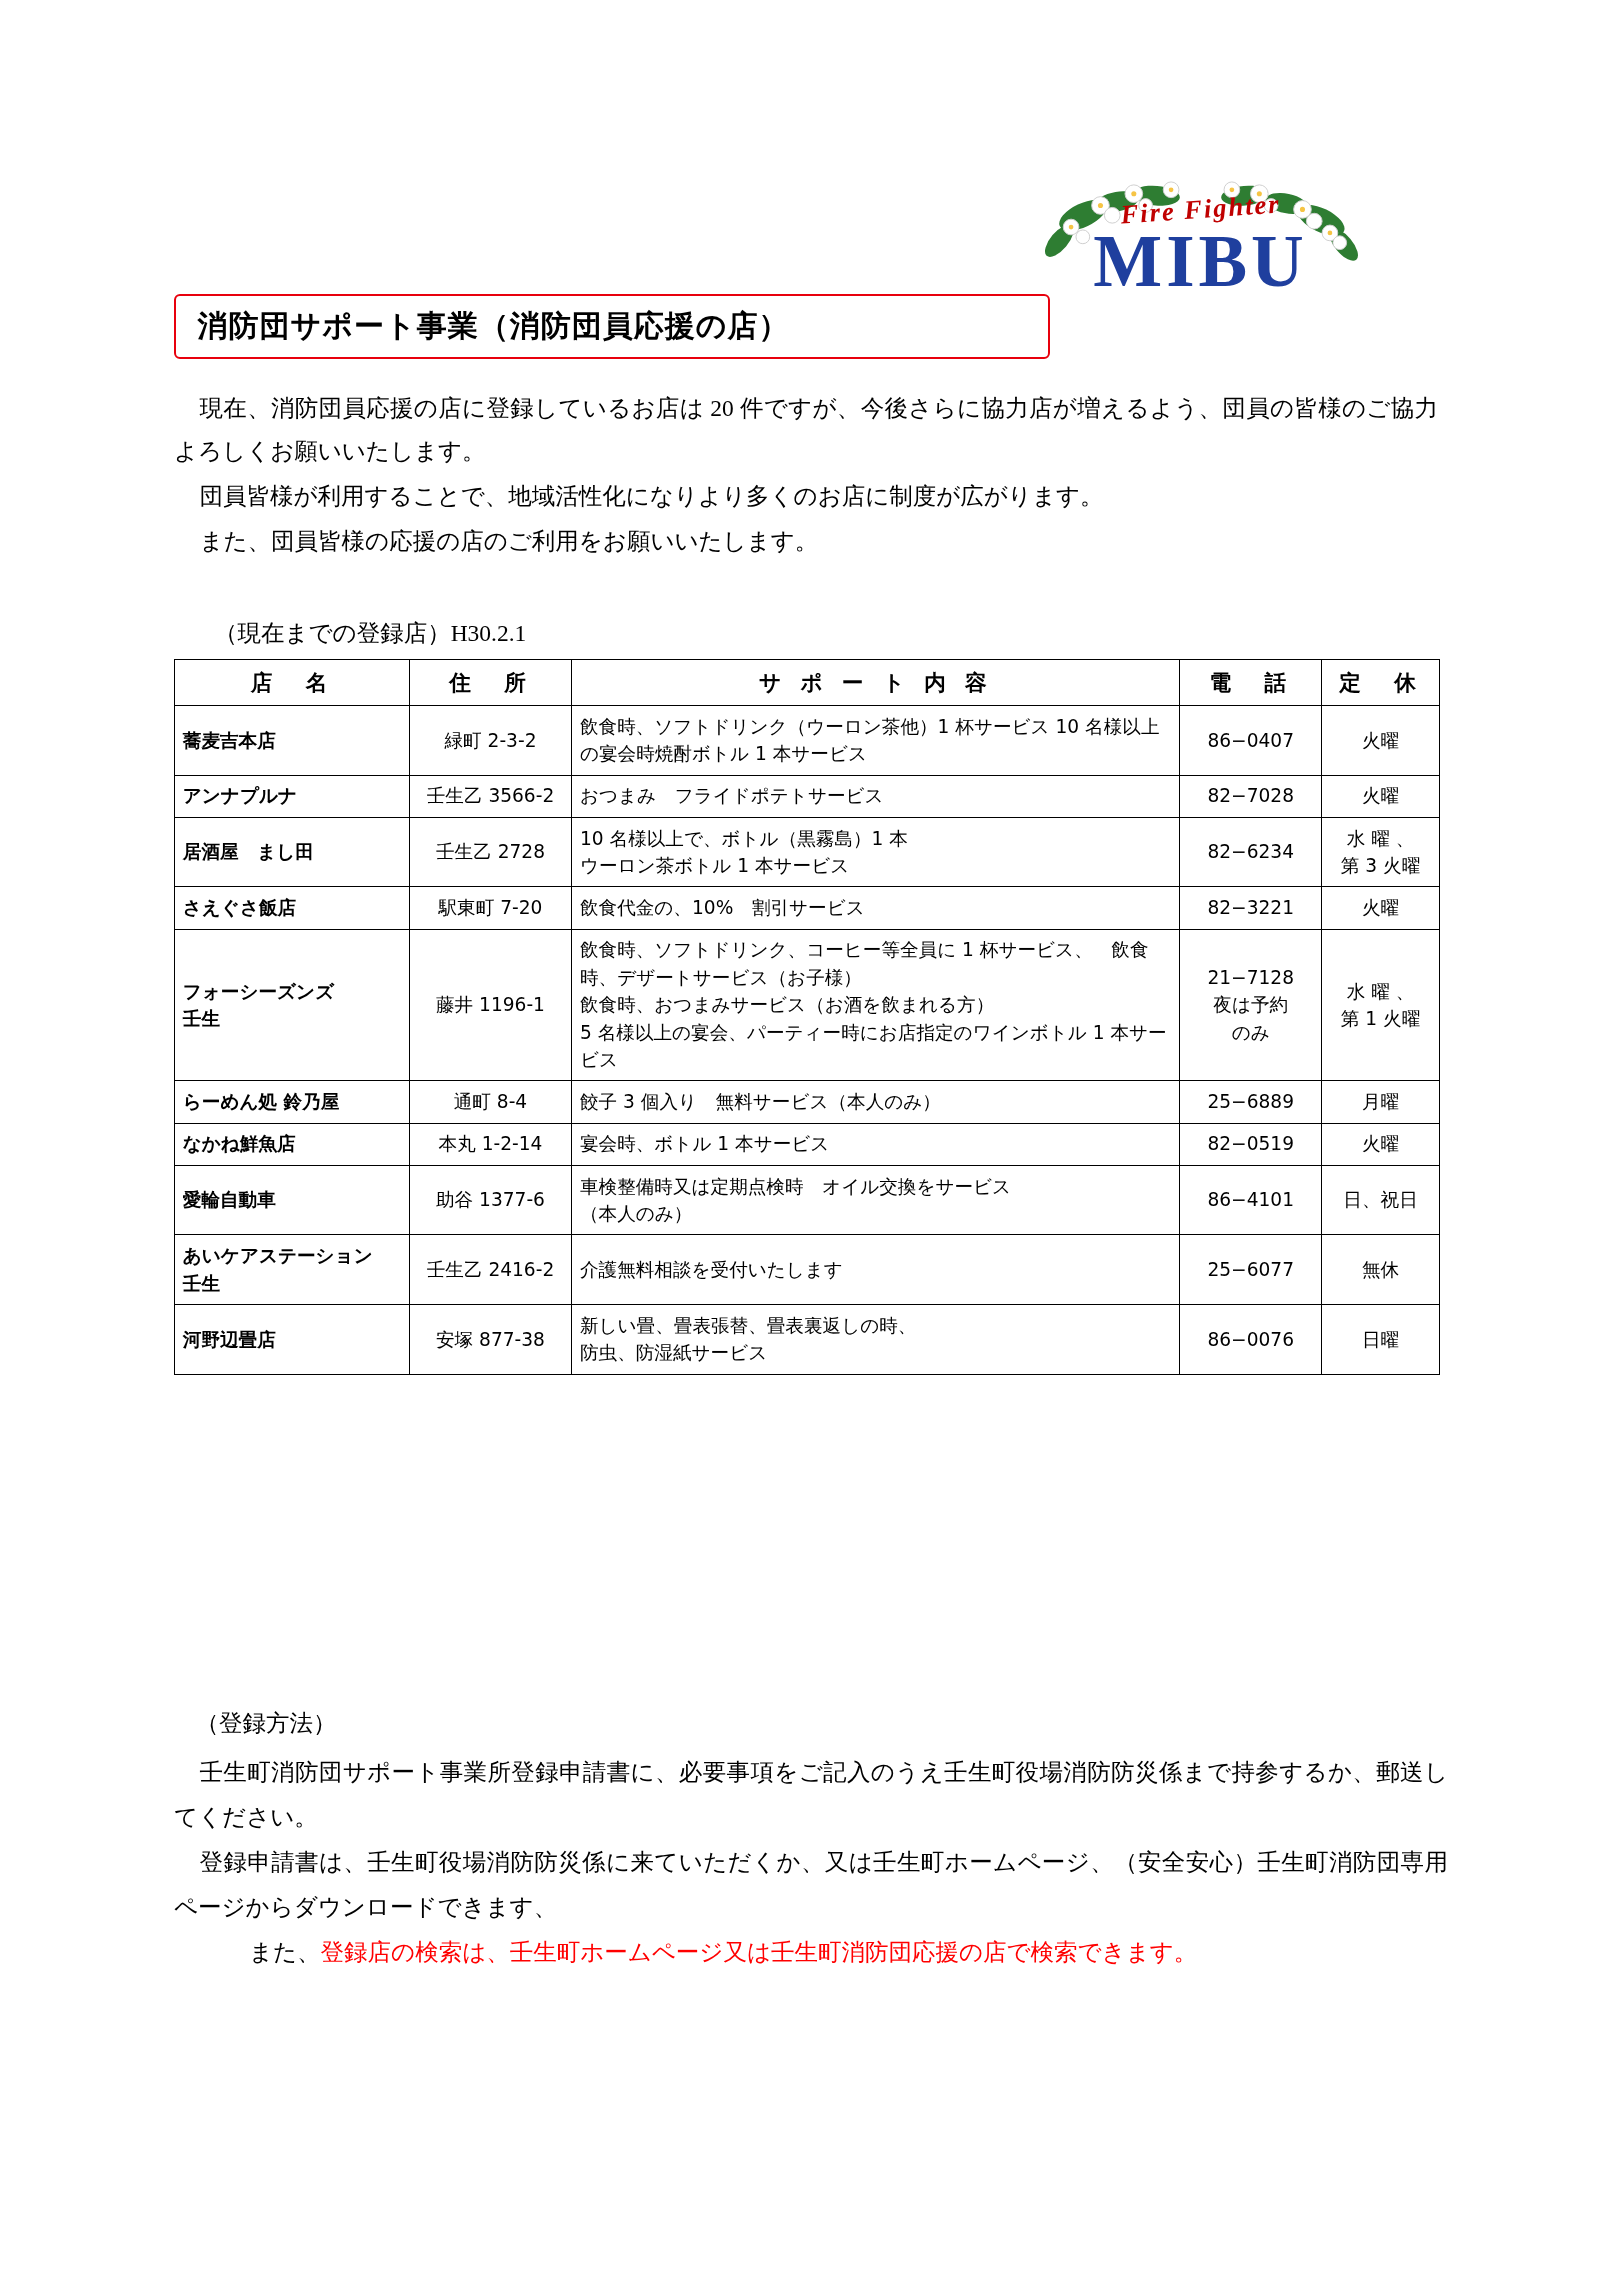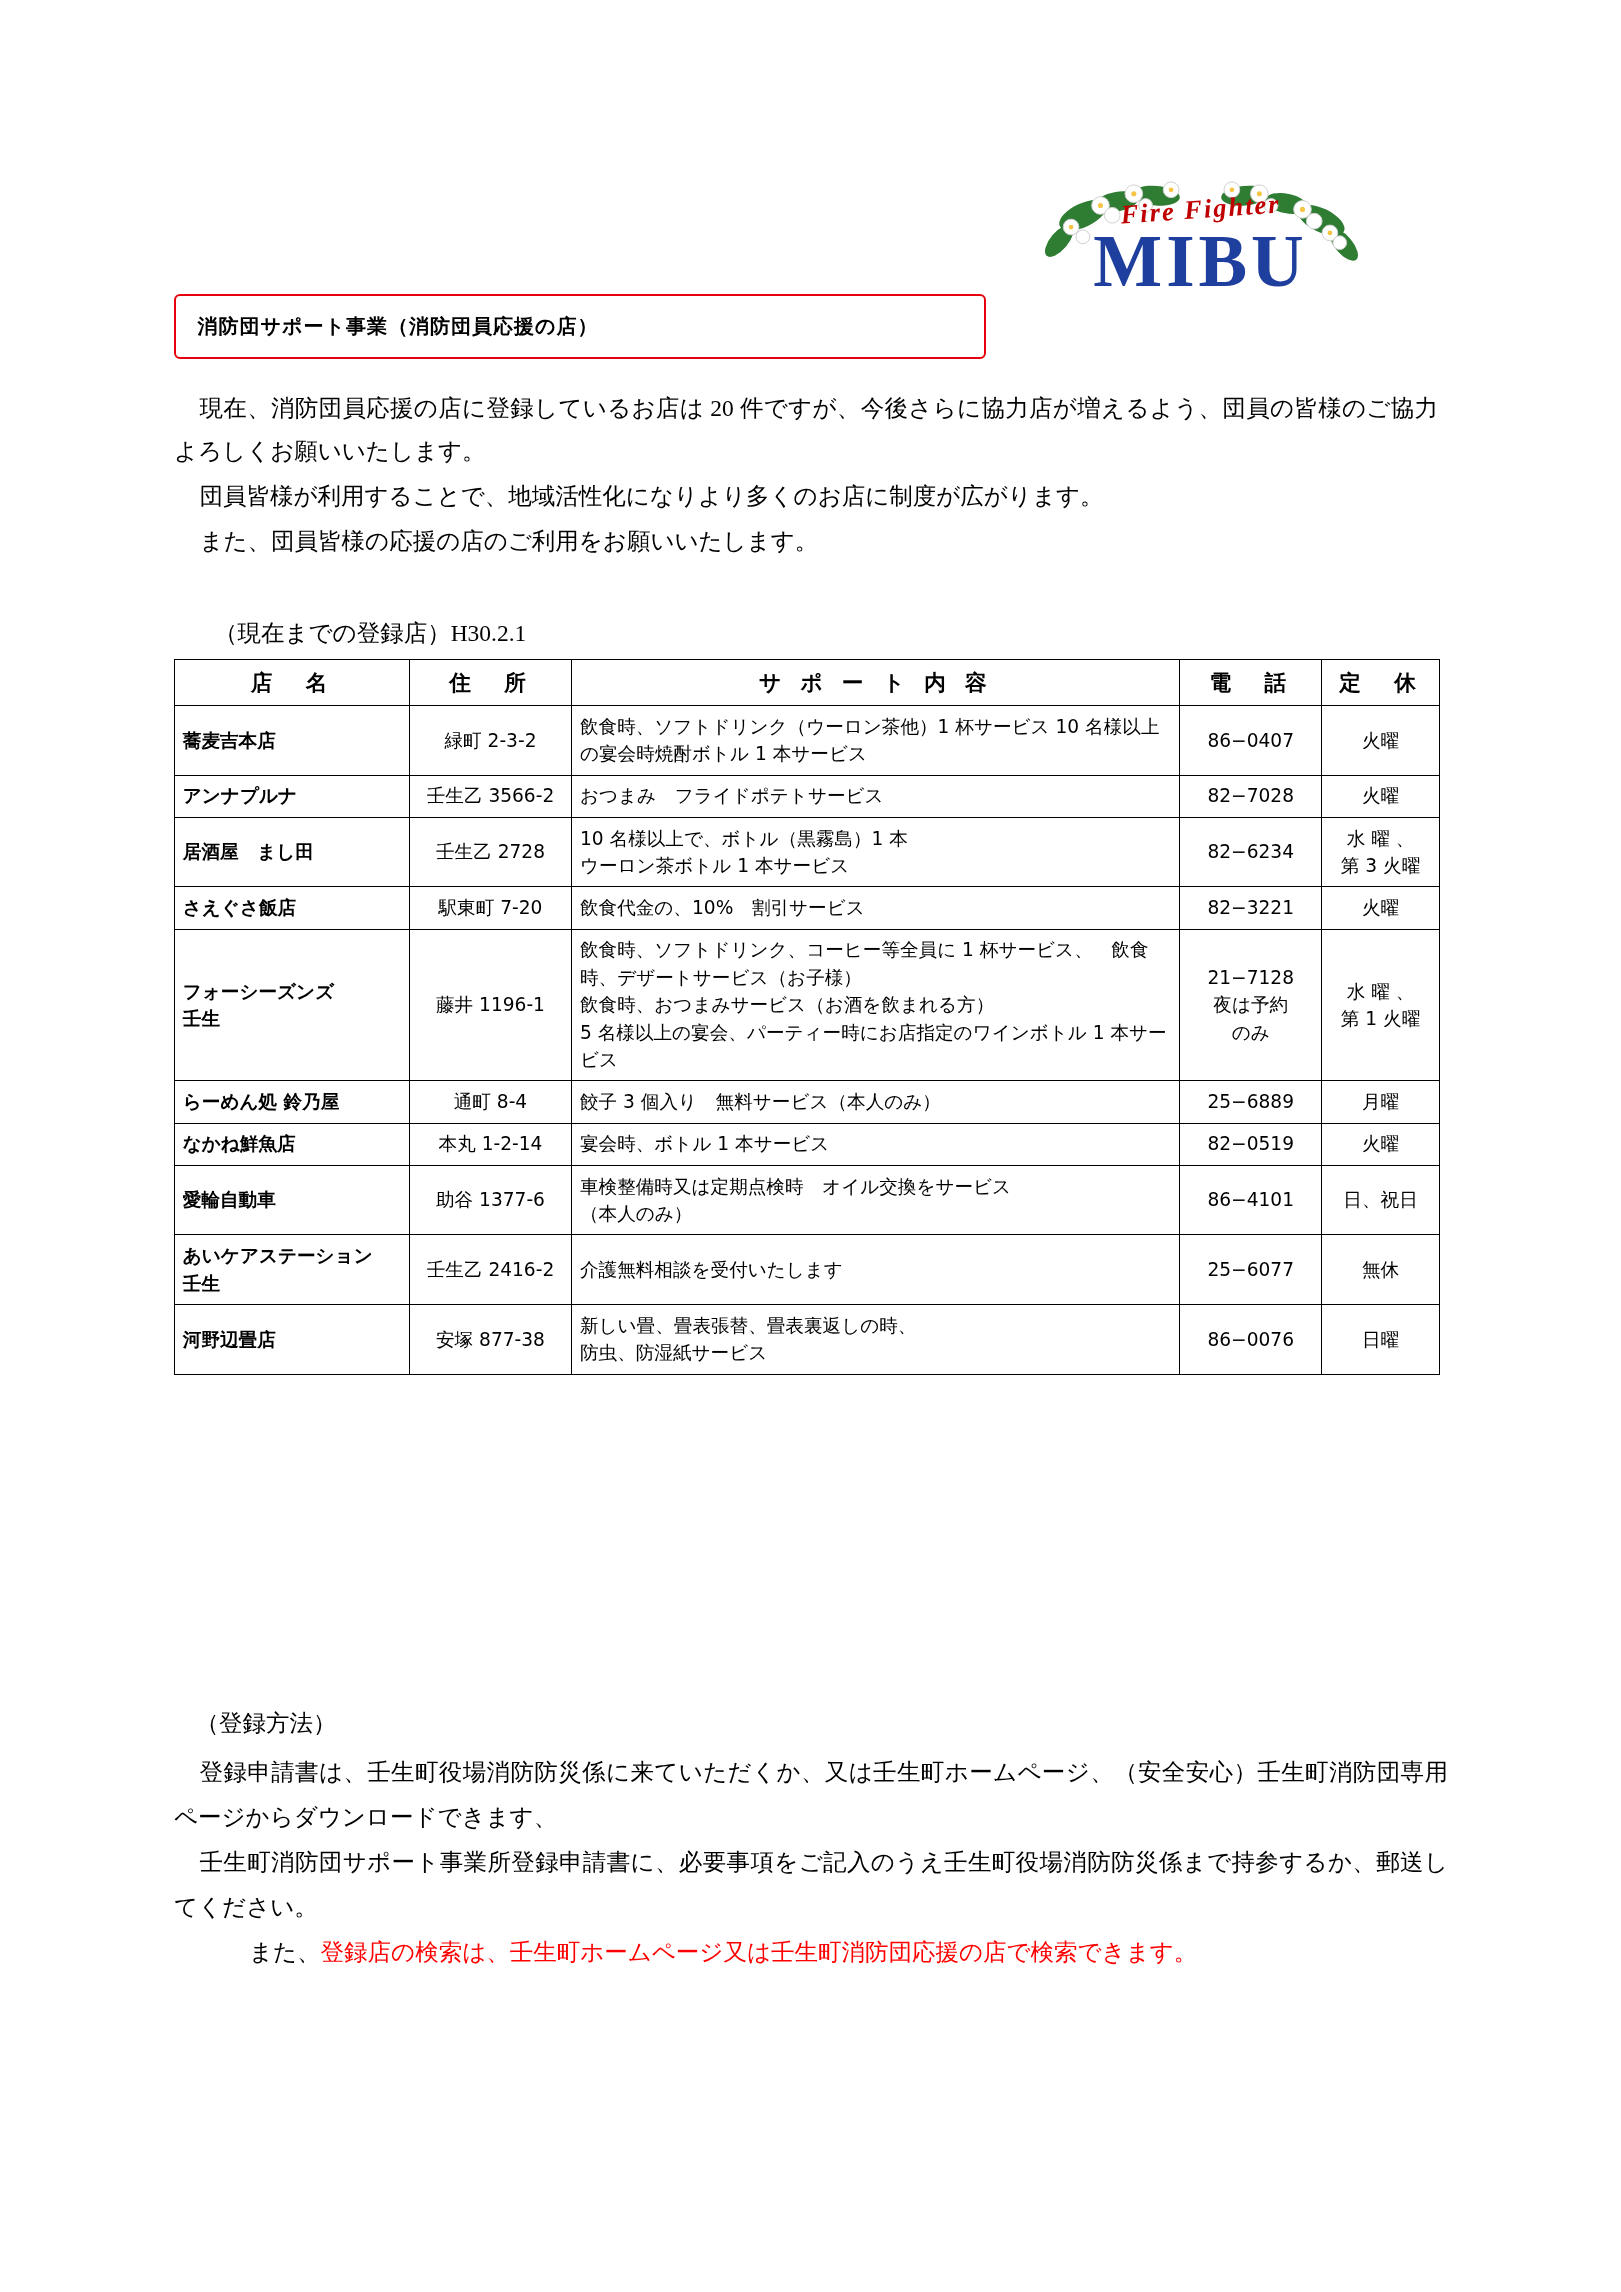--- a/index.html
+++ b/index.html
@@ -64,31 +64,31 @@
     line-height: 78px;
     color: #1f3f9e;
     letter-spacing: 3.9px;
   }
 
   
   .title-box {
     position: absolute;
     top: 294px;
     left: 174px;
-    width: 812px;
+    width: 876px;
     height: 65px;
     border: 2.9px solid #e8000d;
     border-radius: 5.9px;
     box-sizing: border-box;
     display: flex;
     align-items: center;
     padding-left: 21.6px;
     font-family: "DejaVu Sans", "Liberation Sans", sans-serif;
     font-weight: bold;
-    font-size: 20px;
+    font-size: 30px;
     letter-spacing: 1px;
   }
 
   
   .intro {
     position: absolute;
     top: 387px;
     left: 174px;
     width: 1264px;
     font-size: 23.5px;
@@ -321,19 +321,19 @@
           <td class="support">新しい畳、畳表張替、畳表裏返しの時、<br>防虫、防湿紙サービス</td>
           <td class="tel">86−0076</td>
           <td class="holiday">日曜</td>
         </tr>
       </tbody>
     </table>
   </div>
 
   <div class="howto">
     <div class="head">（登録方法）</div>
+    <p>壬生町消防団サポート事業所登録申請書に、必要事項をご記入のうえ壬生町役場消防防災係まで持参するか、郵送してください。</p>
     <p>登録申請書は、壬生町役場消防防災係に来ていただくか、又は壬生町ホームページ、（安全安心）壬生町消防団専用ページからダウンロードできます、</p>
-    <p>壬生町消防団サポート事業所登録申請書に、必要事項をご記入のうえ壬生町役場消防防災係まで持参するか、郵送してください。</p>
     <p class="red"><span class="black">また、</span><span>登録店の検索は、壬生町ホームページ又は壬生町消防団応援の店で検索できます。</span></p>
   </div>
 
 </div>
 
 
 </body></html>

